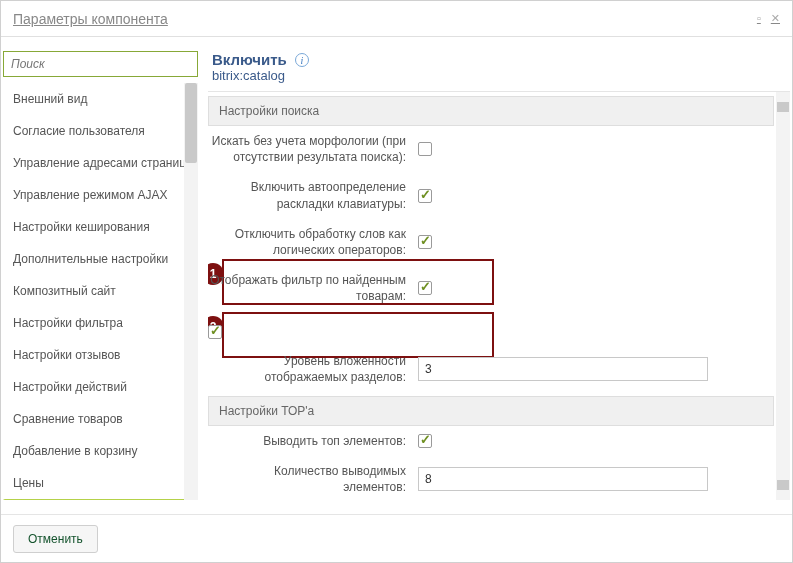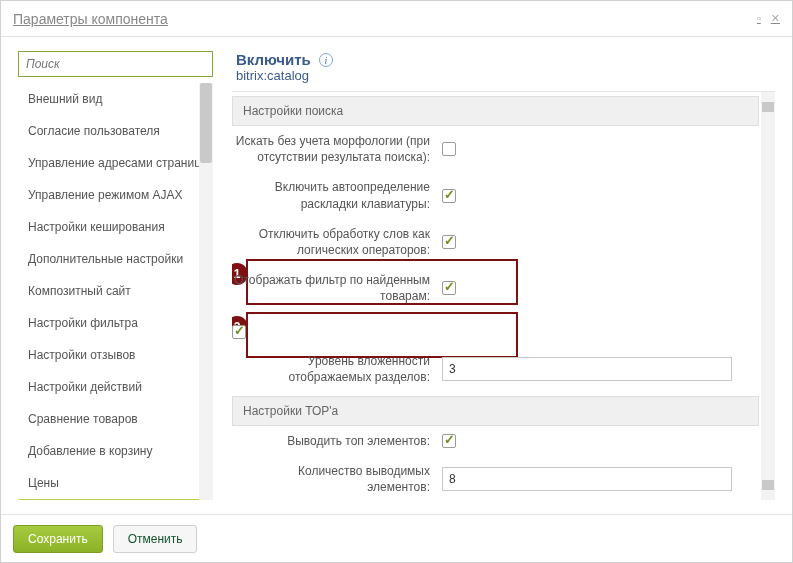--- a/index.html
+++ b/index.html
@@ -2,21 +2,21 @@
 <html><head>
 <meta charset="utf-8">
 <style>
 * { box-sizing: border-box; margin: 0; padding: 0; }
 body { font-family: Arial, Helvetica, sans-serif; font-size: 12px; color: #555; background: #fff; }
 .dialog { width: 793px; height: 563px; border: 1px solid #d0d0d0; display: flex; flex-direction: column; }
 .dialog-header { height: 36px; border-bottom: 1px solid #e0e0e0; display: flex; align-items: center; padding: 0 12px; font-size: 14px; color: #888; text-decoration: underline; }
 .dialog-header .title { flex: 1; }
 .dialog-header .win-controls { display: flex; gap: 10px; }
 .dialog-header .win-btn { cursor: pointer; color: #aaa; font-size: 11px; }
-.dialog-body { flex: 1; display: flex; overflow: hidden; padding: 14px 17px; gap: 19px; }
+.dialog-body { flex: 1; display: flex; overflow: hidden; padding: 14px 2px; gap: 10px; }
 .sidebar { width: 195px; display: flex; flex-direction: column; }
 .search-input { width: 100%; border: 1px solid #87a837; padding: 5px 7px; font-size: 12px; font-style: italic; color: #999; outline: none; }
 .sidebar-list-wrap { flex: 1; position: relative; margin-top: 6px; overflow: hidden; }
 .sidebar-list { height: 100%; overflow-y: auto; border-right: 0; }
 .sidebar-item { padding: 9px 10px; color: #555; cursor: pointer; border-bottom: 0; }
 .sidebar-item.active { background: linear-gradient(#b5d24a, #9cbe2f); color: #fff; border-radius: 2px; margin-right: 8px; }
 .scrollbar-track { position: absolute; right: 0; top: 0; bottom: 0; width: 14px; background: #f3f3f3; }
 .scrollbar-thumb { position: absolute; right: 1px; width: 12px; top: 0; height: 80px; background: #c9c9c9; border-radius: 2px; }
 .main { flex: 1; display: flex; flex-direction: column; overflow: hidden; }
 .main-header { padding: 0 4px 8px; display: flex; align-items: flex-start; gap: 8px; }
@@ -162,16 +162,15 @@
         </div>
         <div class="main-scrollbar">
           <div class="thumb-top"></div>
           <div class="thumb-bottom"></div>
         </div>
       </div>
     </div>
   </div>
 
   <div class="dialog-footer">
-    <div class="btn btn-primary">Сохранить</div>
     <div class="btn btn-secondary">Отменить</div>
   </div>
 </div>
 
 </body></html>

